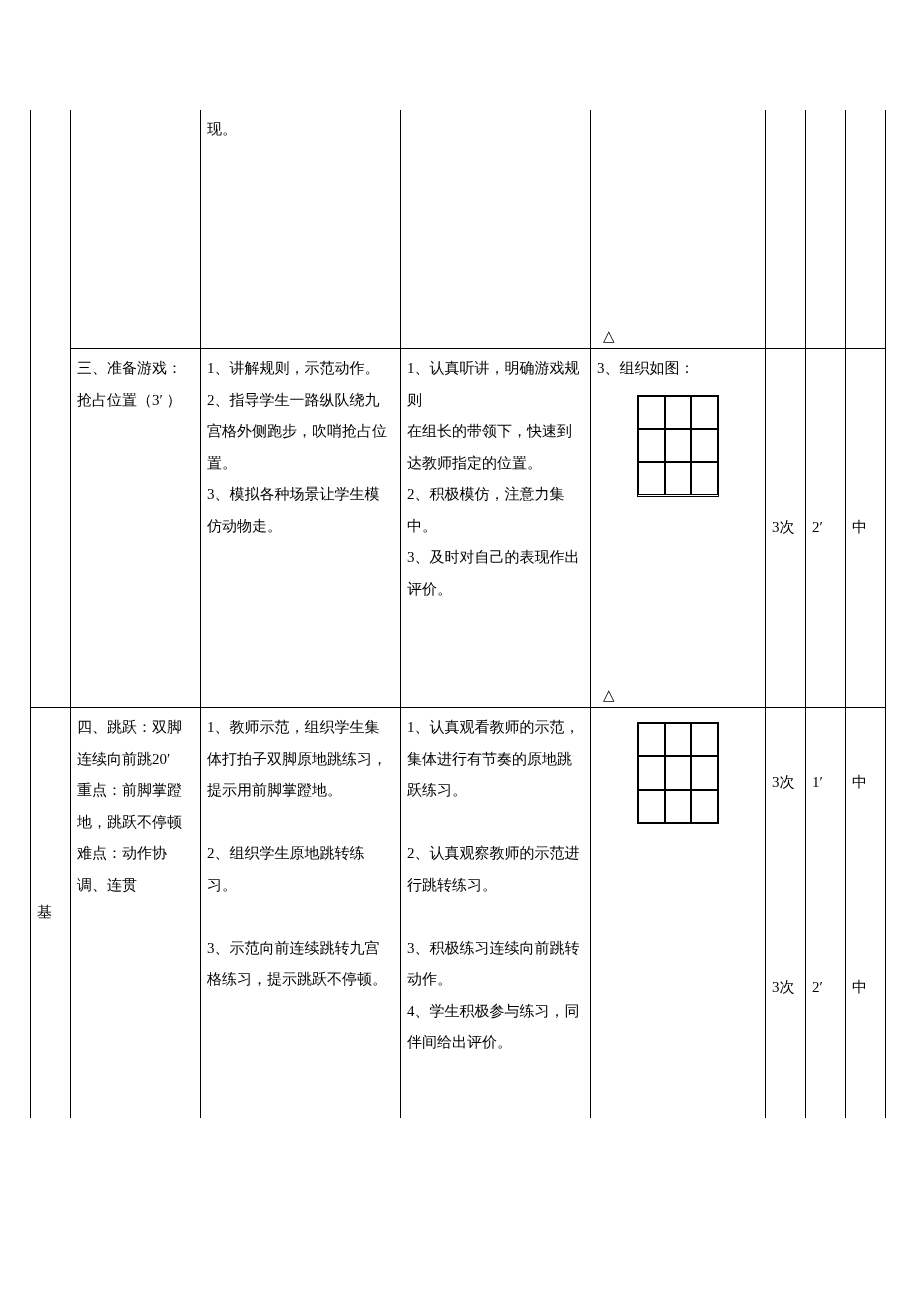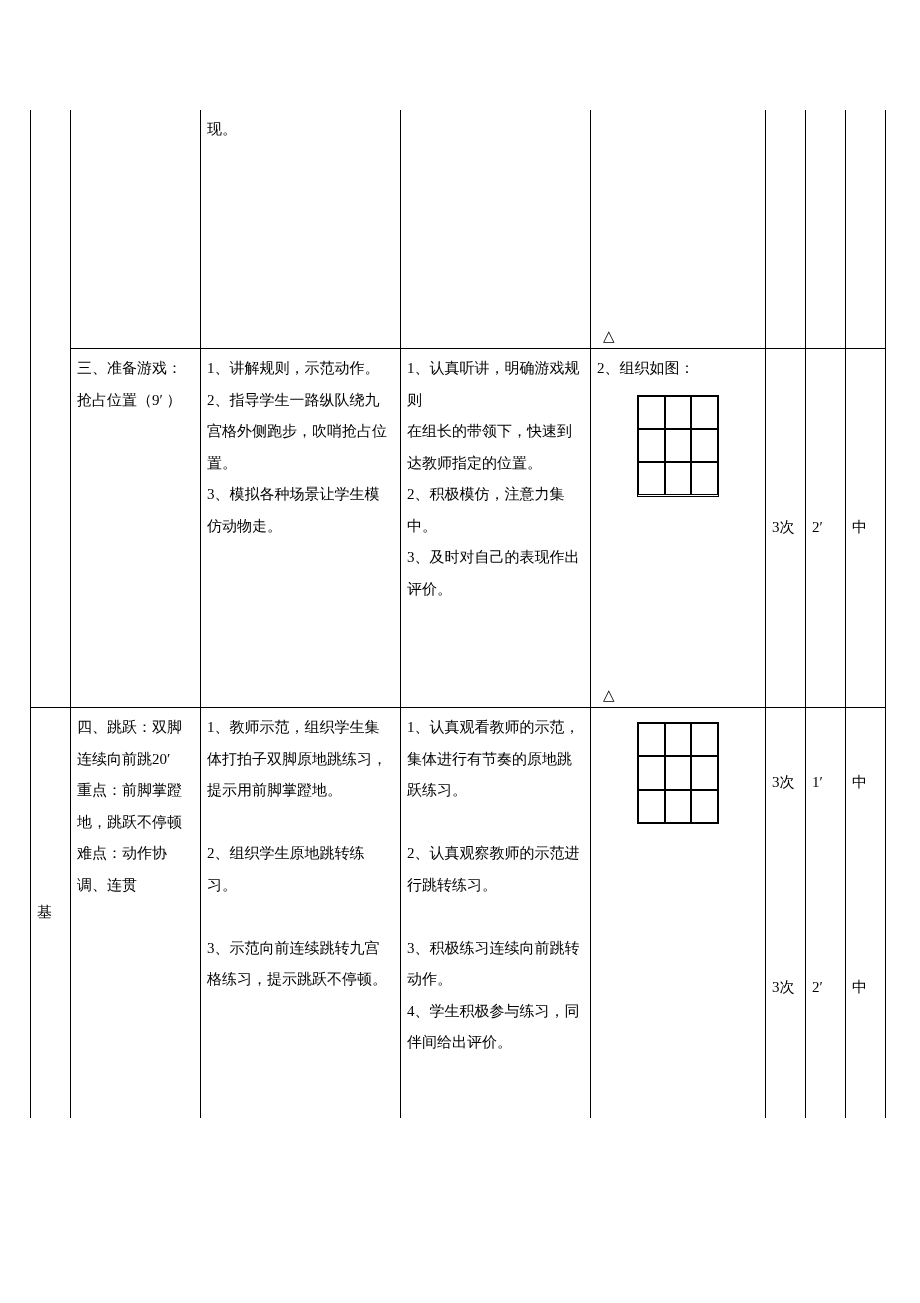--- a/index.html
+++ b/index.html
@@ -111,32 +111,32 @@
               </div>
       </div>
     </td>
     <td class="no-top"></td>
     <td class="no-top"></td>
     <td class="no-top"></td>
   </tr>
 
   <tr>
     <td class="no-top no-bottom"></td>
-    <td><span>三、准备游戏：抢占位置（9′ ）</span></td>
+    <td><span>三、准备游戏：抢占位置（3′ ）</span></td>
     <td><span style="white-space:pre-line;">1、讲解规则，示范动作。
 2、指导学生一路纵队绕九宫格外侧跑步，吹哨抢占位置。
 3、模拟各种场景让学生模仿动物走。</span></td>
     <td><span style="white-space:pre-line;">1、认真听讲，明确游戏规则
 在组长的带领下，快速到达教师指定的位置。
 2、积极模仿，注意力集中。
 3、及时对自己的表现作出评价。</span></td>
     <td>
       <div class="cell-d-b">
         <div>
-          <span>2、组织如图：</span>
+          <span>3、组织如图：</span>
           <div class="grid3x3">
             <div class="row">
                     <div class="cell"></div>
                     <div class="cell"></div>
                     <div class="cell"></div>
                   </div>
             <div class="row">
                     <div class="cell"></div>
                     <div class="cell"></div>
                     <div class="cell"></div>

